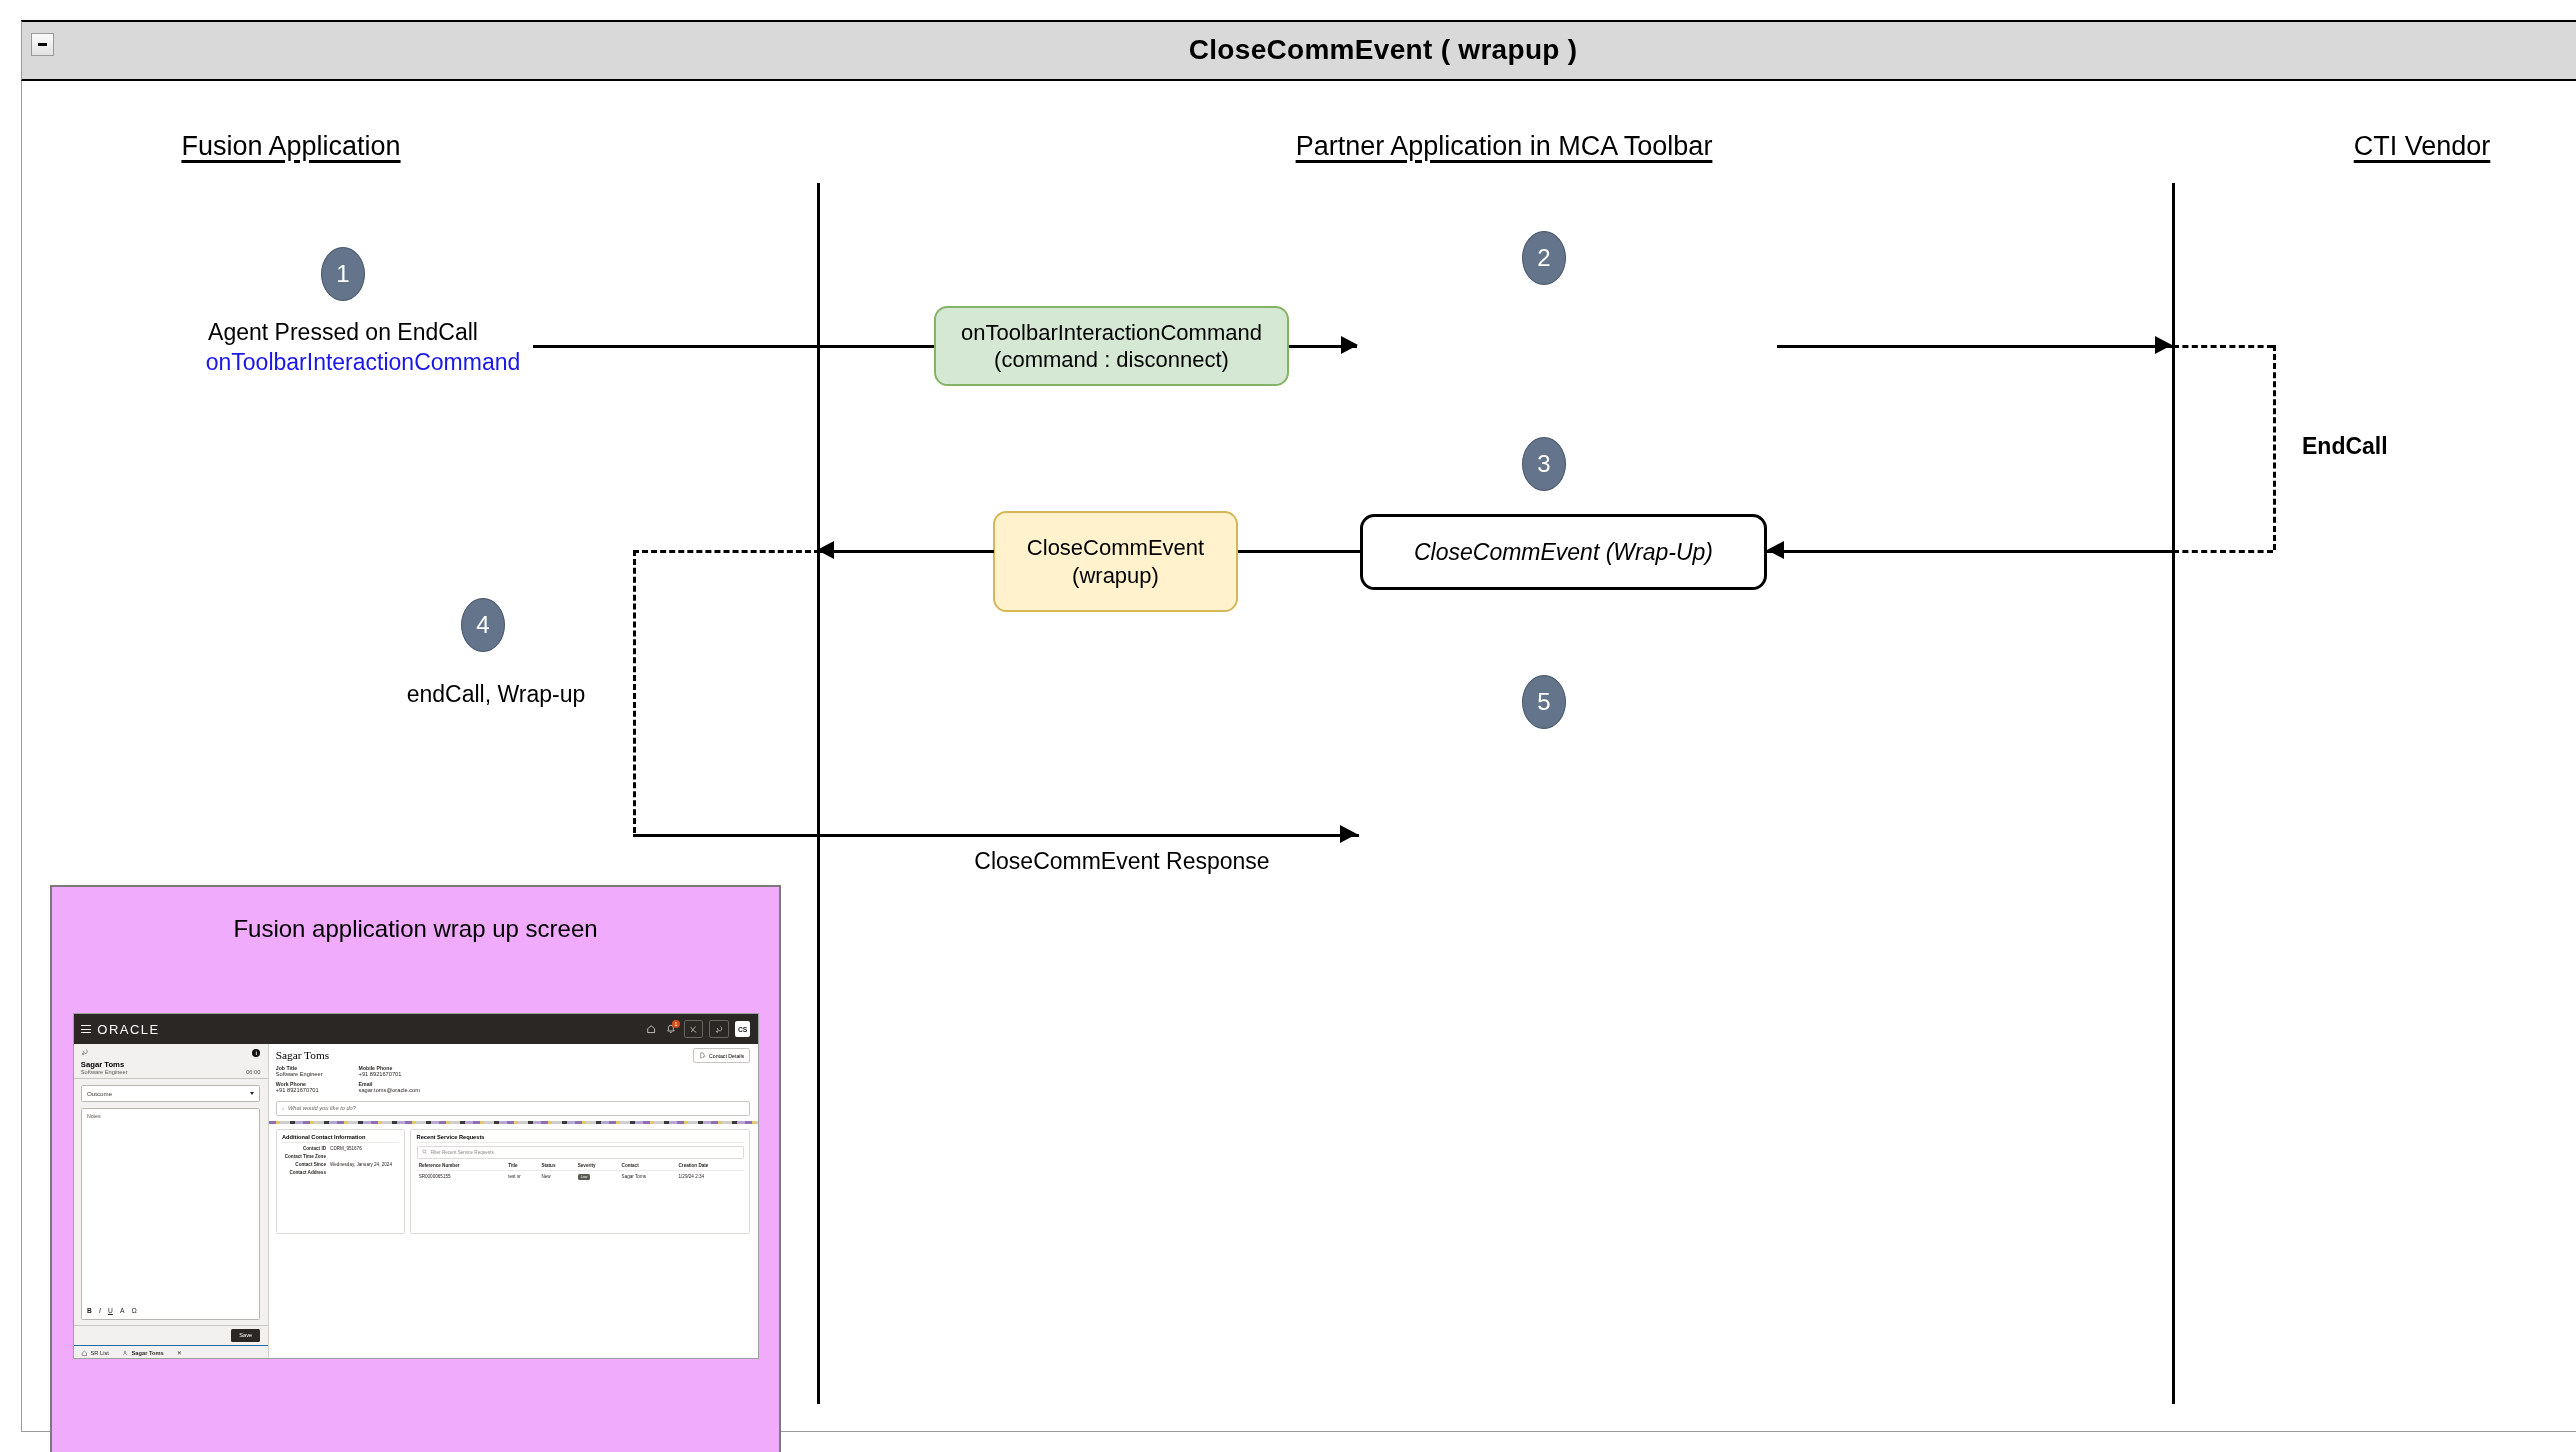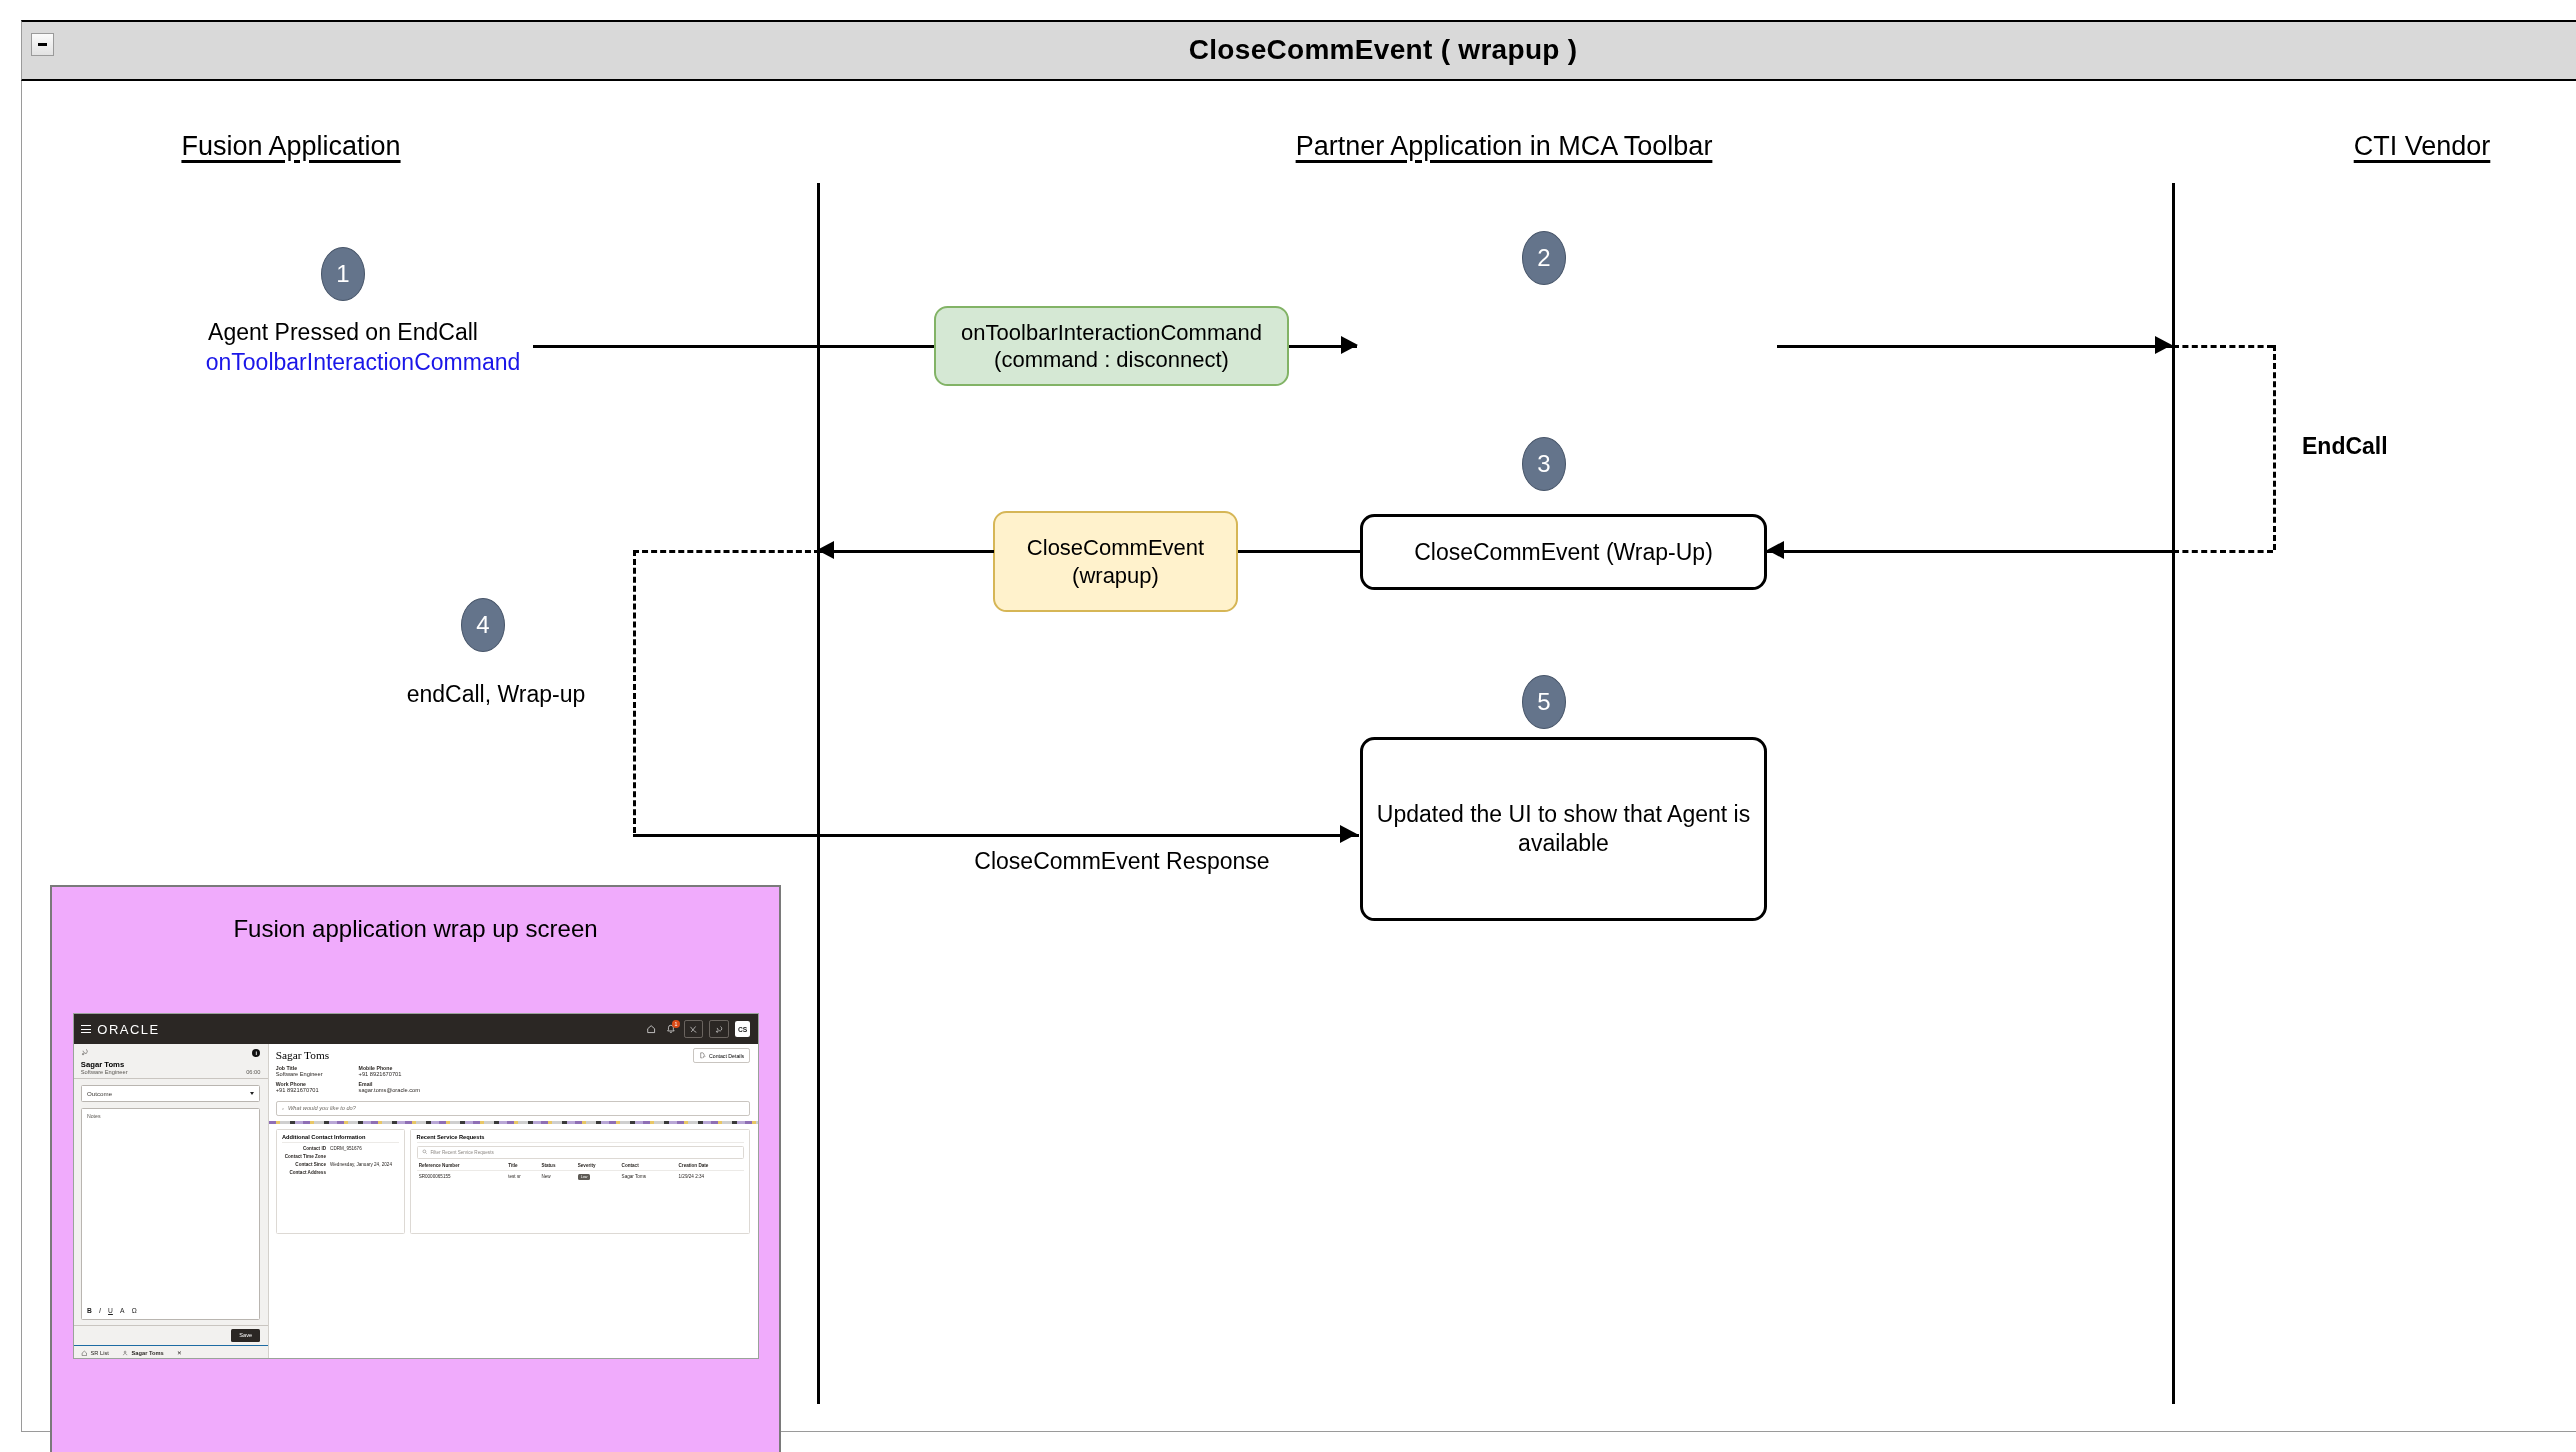--- a/index.html
+++ b/index.html
@@ -152,21 +152,21 @@
   <div class="arrow-r" style="left:2155px;top:336px;"></div>
 
   <div class="dh" style="left:2173px;top:345px;width:100px;"></div>
   <div class="dv" style="left:2273px;top:345px;height:205px;"></div>
   <div class="dh" style="left:2173px;top:550px;width:100px;"></div>
   <div class="lbl left-top" style="left:2302px;top:433px;">EndCall</div>
 
   <div class="badge" style="left:1544px;top:437px;">
       <span>3</span>
     </div>
-  <div class="box white" style="left:1360px;top:514px;width:407px;height:76px;">CloseCommEvent (Wrap-Up)</div>
+  <div class="box white" style="left:1360px;top:514px;width:407px;height:76px;font-style:italic;">CloseCommEvent (Wrap-Up)</div>
 
   <div class="hline" style="left:1767px;top:550px;width:406px;"></div>
   <div class="arrow-l" style="left:1767px;top:541px;"></div>
 
   <div class="hline" style="left:1236px;top:550px;width:125px;"></div>
   <div class="box yellow" style="left:993px;top:511px;width:245px;height:101px;flex-direction:column;">
     <span>CloseCommEvent</span>
     <span>(wrapup)</span>
   </div>
   <div class="hline" style="left:817px;top:550px;width:177px;"></div>
@@ -177,21 +177,20 @@
   <div class="dh" style="left:633px;top:834px;width:187px;"></div>
 
   <div class="badge" style="left:483px;top:598px;">
       <span>4</span>
     </div>
   <div class="lbl" style="left:496px;top:681px;">endCall, Wrap-up</div>
 
   <div class="badge" style="left:1544px;top:675px;">
       <span>5</span>
     </div>
-  <div class="box white" style="left:1360px;top:737px;width:407px;height:184px;">Updated the UI to show that Agent is available</div>
 
   <div class="hline" style="left:633px;top:834px;width:726px;"></div>
   <div class="arrow-r" style="left:1340px;top:825px;"></div>
   <div class="lbl" style="left:1122px;top:848px;">CloseCommEvent Response</div>
 
   <div class="shot">
     <div class="shot-title">Fusion application wrap up screen</div>
 
     <div class="app">
 

